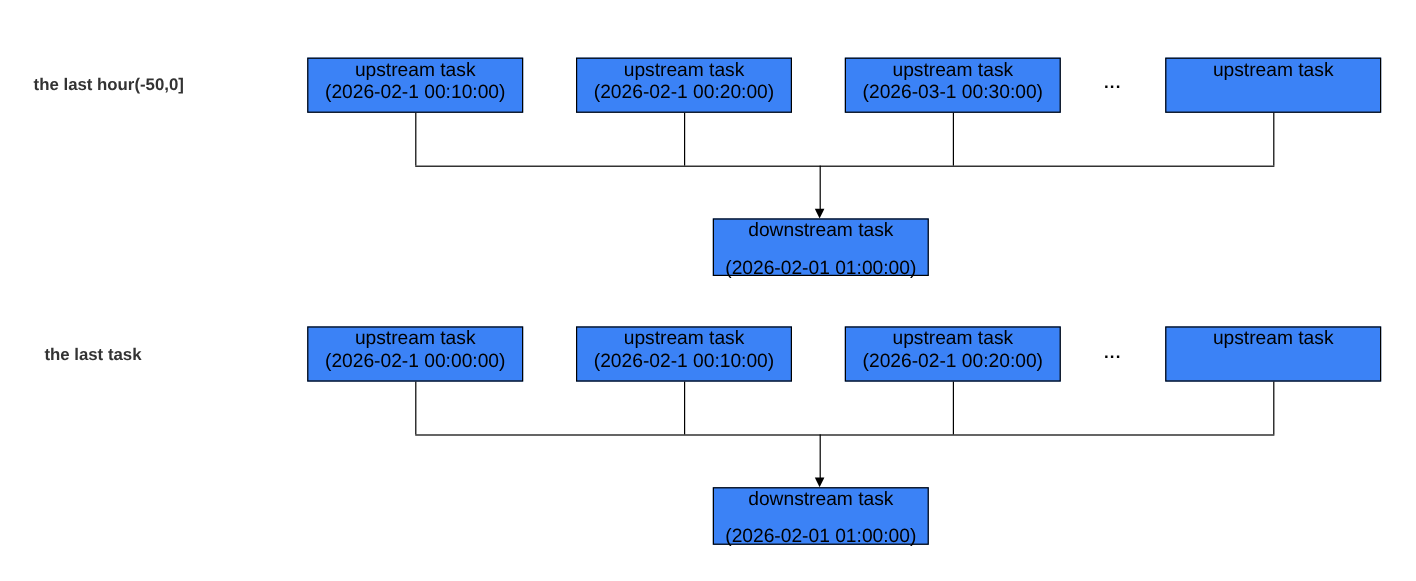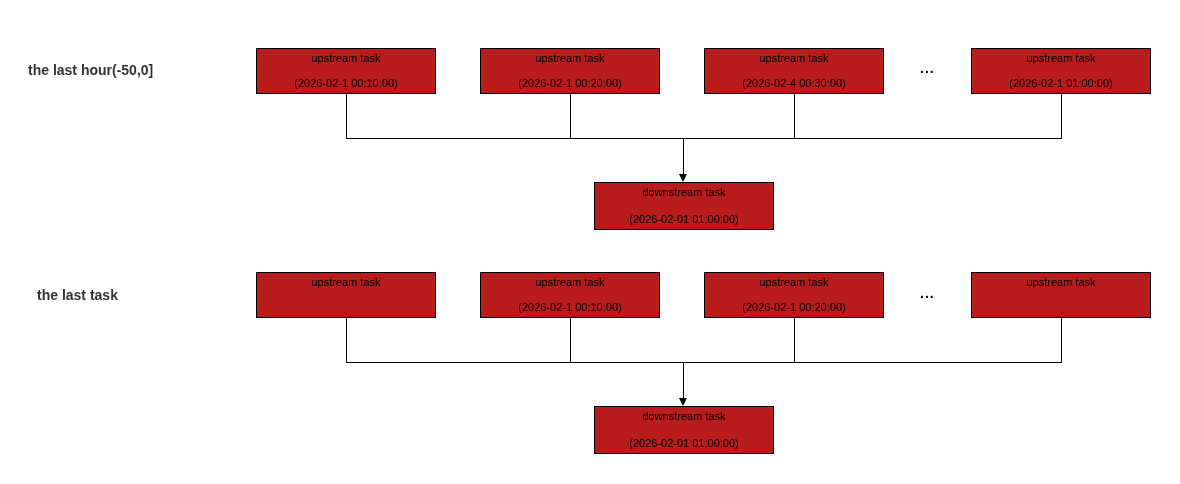--- a/index.html
+++ b/index.html
@@ -20,33 +20,33 @@
     font-weight: bold;
     color: #333333;
     white-space: nowrap;
   }
 
   .task-box {
     position: absolute;
     width: 180px;
     height: 46px;
     border: 1px solid #000000;
-    background: #b91c1c;
+    background: #3b82f6;
     display: flex;
     flex-direction: column;
     align-items: center;
-    justify-content: space-between;
+    justify-content: flex-start;
     text-align: center;
-    font-size: 11px;
+    font-size: 16px;
     line-height: 19px;
     color: #000000;
     white-space: nowrap;
   }
 
-  .task-box.downstream { height: 48px; }
+  .task-box.downstream { height: 48px; gap: 12px; }
 
   .vline {
     position: absolute;
     width: 1px;
     background: #000000;
   }
 
   .hline {
     position: absolute;
     height: 1px;
@@ -81,26 +81,25 @@
     <div class="task-box" style="left:256px; top:48px;">
       <div>upstream task</div>
       <div>(2026-02-1 00:10:00)</div>
     </div>
     <div class="task-box" style="left:480px; top:48px;">
       <div>upstream task</div>
       <div>(2026-02-1 00:20:00)</div>
     </div>
     <div class="task-box" style="left:704px; top:48px;">
       <div>upstream task</div>
-      <div>(2026-02-4 00:30:00)</div>
+      <div>(2026-03-1 00:30:00)</div>
     </div>
     <div class="ellipsis" style="left:920px; top:60px;">...</div>
     <div class="task-box" style="left:971px; top:48px;">
       <div>upstream task</div>
-      <div>(2026-02-1 01:00:00)</div>
     </div>
 
     <div class="vline" style="left:346px; top:94px; height:44px;"></div>
     <div class="vline" style="left:570px; top:94px; height:44px;"></div>
     <div class="vline" style="left:794px; top:94px; height:44px;"></div>
     <div class="vline" style="left:1061px; top:94px; height:44px;"></div>
     <div class="hline" style="left:346px; top:138px; width:716px;"></div>
     <div class="vline" style="left:683px; top:138px; height:37px;"></div>
     <div class="arrowhead" style="left:679px; top:174px;"></div>
 
@@ -108,20 +107,21 @@
       <div>downstream task</div>
       <div>(2026-02-01 01:00:00)</div>
     </div>
   </div>
 
   <div>
     <div class="section-label" style="left:37px; top:287px;">the last task</div>
 
     <div class="task-box" style="left:256px; top:272px;">
       <div>upstream task</div>
+      <div>(2026-02-1 00:00:00)</div>
     </div>
     <div class="task-box" style="left:480px; top:272px;">
       <div>upstream task</div>
       <div>(2026-02-1 00:10:00)</div>
     </div>
     <div class="task-box" style="left:704px; top:272px;">
       <div>upstream task</div>
       <div>(2026-02-1 00:20:00)</div>
     </div>
     <div class="ellipsis" style="left:920px; top:285px;">...</div>

